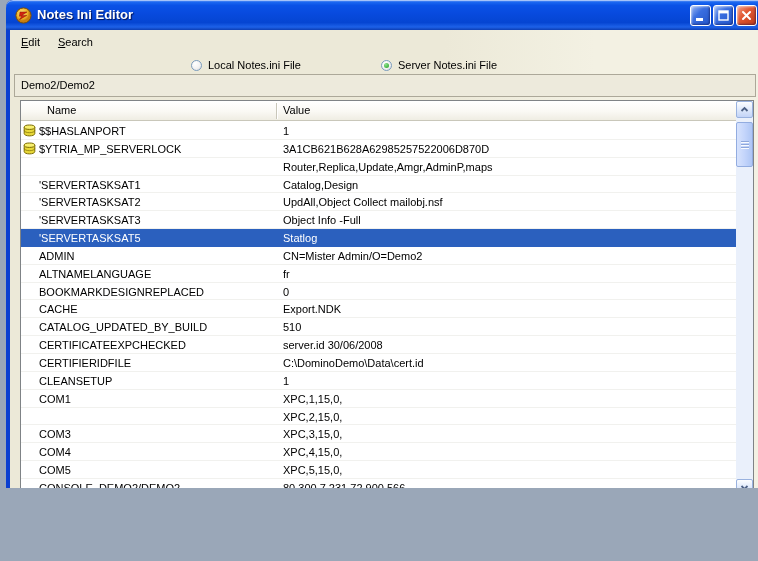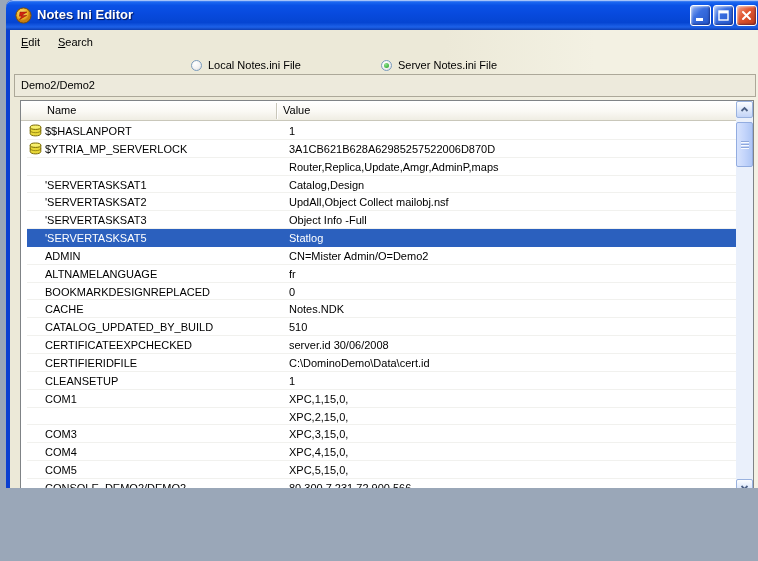--- a/index.html
+++ b/index.html
@@ -65,21 +65,21 @@
   }
   .lv-header{
     position:absolute;left:0;top:0;width:715px;height:20px;
     background:linear-gradient(180deg,#ffffff 0%,#faf9f4 55%,#efede3 100%);
     border-bottom:1px solid #c9c7ba;
   }
   .lv-header .hcell{position:absolute;top:3px;color:#000;}
   .hcell.name{left:6px;padding-left:20px;}
   .hcell.value{left:262px;}
   .hsep{position:absolute;left:255px;top:2px;width:1px;height:16px;background:#c9c7ba;box-shadow:1px 0 0 #fff;}
-  .rows{position:absolute;left:0;top:21px;width:715px;height:375px;overflow:hidden;padding-left:6px;}
+  .rows{position:absolute;left:0;top:21px;width:715px;height:375px;overflow:hidden;}
   .row{position:relative;height:17.857px;border-bottom:1px solid #f1f1ee;white-space:nowrap;}
   .row .row-icon{position:absolute;left:2px;top:2px;width:13px;height:13px;}
   .row .cell{position:absolute;top:1px;line-height:16px;overflow:hidden;}
   .row .cell.name{left:18px;width:235px;}
   .row .cell.value{left:262px;width:450px;}
   .row.selected{background:#2B60BE;border-bottom-color:#2B60BE;}
   .row.selected .cell{color:#fff;}
   
   .vscroll{position:absolute;right:0;top:0;width:17px;height:395px;background:#EAF0FB;}
   .hscroll{position:absolute;left:0;bottom:0;width:715px;height:17px;background:#EAF0FB;}
@@ -247,21 +247,21 @@
             <span class="cell value">fr</span>
           </div>
           <div class="row">
             <span class="row-icon"></span>
             <span class="cell name">BOOKMARKDESIGNREPLACED</span>
             <span class="cell value">0</span>
           </div>
           <div class="row">
             <span class="row-icon"></span>
             <span class="cell name">CACHE</span>
-            <span class="cell value">Notes.NDK</span>
+            <span class="cell value">Export.NDK</span>
           </div>
           <div class="row">
             <span class="row-icon"></span>
             <span class="cell name">CATALOG_UPDATED_BY_BUILD</span>
             <span class="cell value">510</span>
           </div>
           <div class="row">
             <span class="row-icon"></span>
             <span class="cell name">CERTIFICATEEXPCHECKED</span>
             <span class="cell value">server.id 30/06/2008</span>

